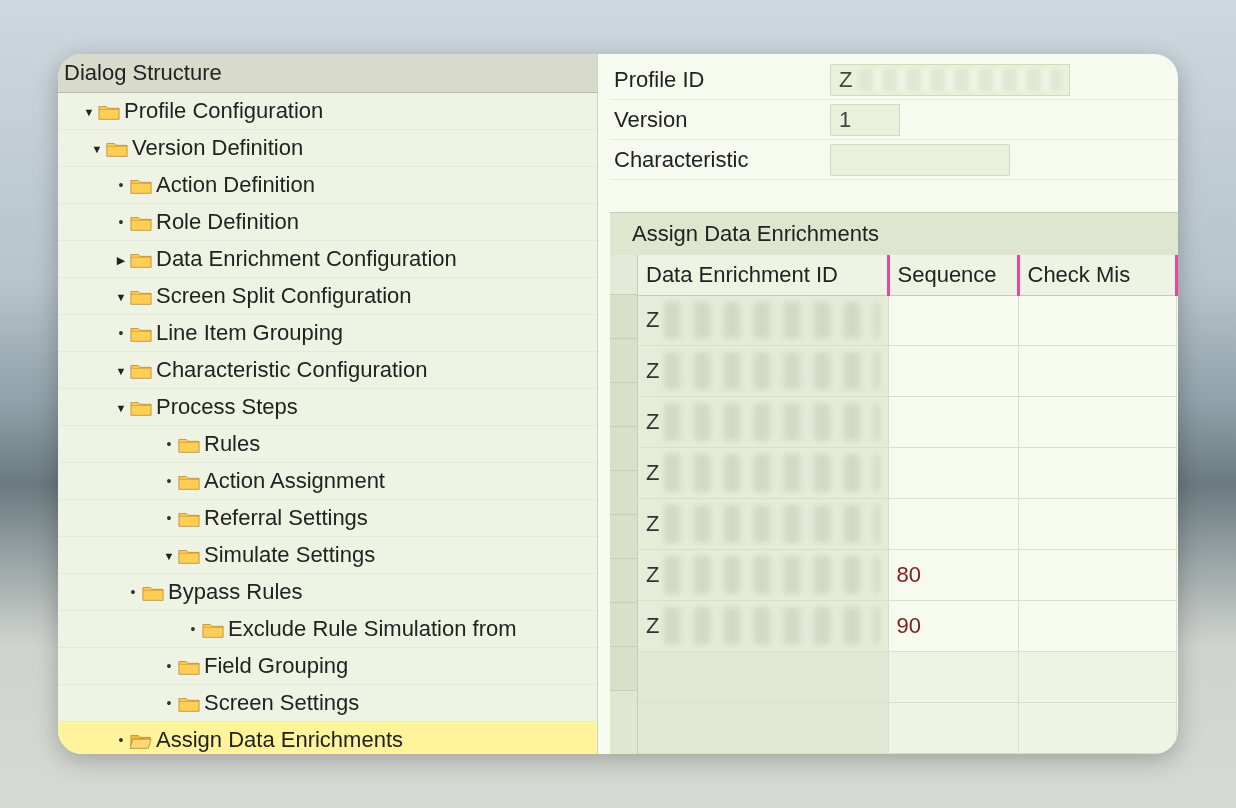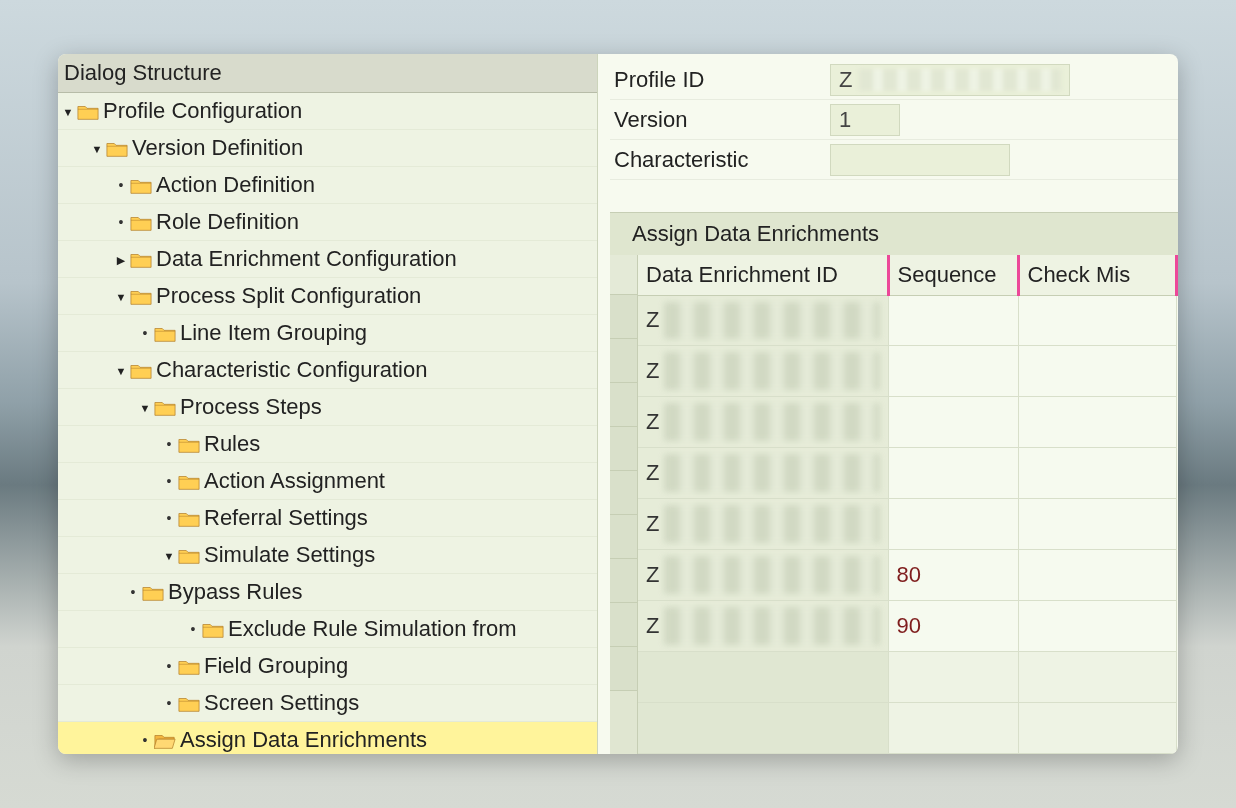--- a/index.html
+++ b/index.html
@@ -21,21 +21,21 @@
       #d6dad3 100%);
     display: flex;
     align-items: center;
     justify-content: center;
   }
   .panel {
     position: relative;
     width: 1120px;
     height: 700px;
     background: #f7faef;
-    border-radius: 8px;
+    border-radius: 24px;
     box-shadow: 0 6px 24px rgba(0,0,0,0.25);
     overflow: hidden;
     display: flex;
   }
   
   .tree-pane {
     width: 540px;
     height: 100%;
     border-right: 1px solid #ccd4bb;
     font-size: 22px;
@@ -52,24 +52,24 @@
   .tree-row {
     display: flex;
     align-items: center;
     height: 37px;
     border-bottom: 1px solid #e4ead7;
     padding-left: 6px;
     white-space: nowrap;
     overflow: hidden;
     background: #eef3e3;
   }
-  .tree-row.level0 { padding-left: 3px; }
+  .tree-row.level0 { padding-left: 24px; }
   .tree-row.level1 { padding-left: 32px; }
   .tree-row.level2 { padding-left: 56px; }
-  .tree-row.level3 { padding-left: 80px; }
+  .tree-row.level3 { padding-left: 56px; }
   .tree-row.level4 { padding-left: 104px; }
   .tree-row.selected {
     background: #fff49b;
   }
   .expander {
     width: 14px;
     text-align: center;
     font-size: 13px;
     color: #222;
     margin-right: 2px;
@@ -260,21 +260,21 @@
           <span class="tree-label">Data Enrichment Configuration</span>
         </div>
         <div class="tree-row level2">
           <span class="expander expanded"></span>
           <span class="folder-icon">
             <svg viewBox="0 0 24 18">
               <path d="M1 3 h8 l2 2 h12 v12 H1 Z" fill="#ffcf54" stroke="#b4802a" stroke-width="0.8"></path>
               <path d="M1 6 h22" stroke="#b4802a" stroke-width="0.6"></path>
             </svg>
           </span>
-          <span class="tree-label">Process Split Configuration</span>
+          <span class="tree-label">Screen Split Configuration</span>
         </div>
         <div class="tree-row level3">
           <span class="expander leaf"></span>
           <span class="folder-icon">
             <svg viewBox="0 0 24 18">
               <path d="M1 3 h8 l2 2 h12 v12 H1 Z" fill="#ffcf54" stroke="#b4802a" stroke-width="0.8"></path>
               <path d="M1 6 h22" stroke="#b4802a" stroke-width="0.6"></path>
             </svg>
           </span>
           <span class="tree-label">Line Item Grouping</span>

